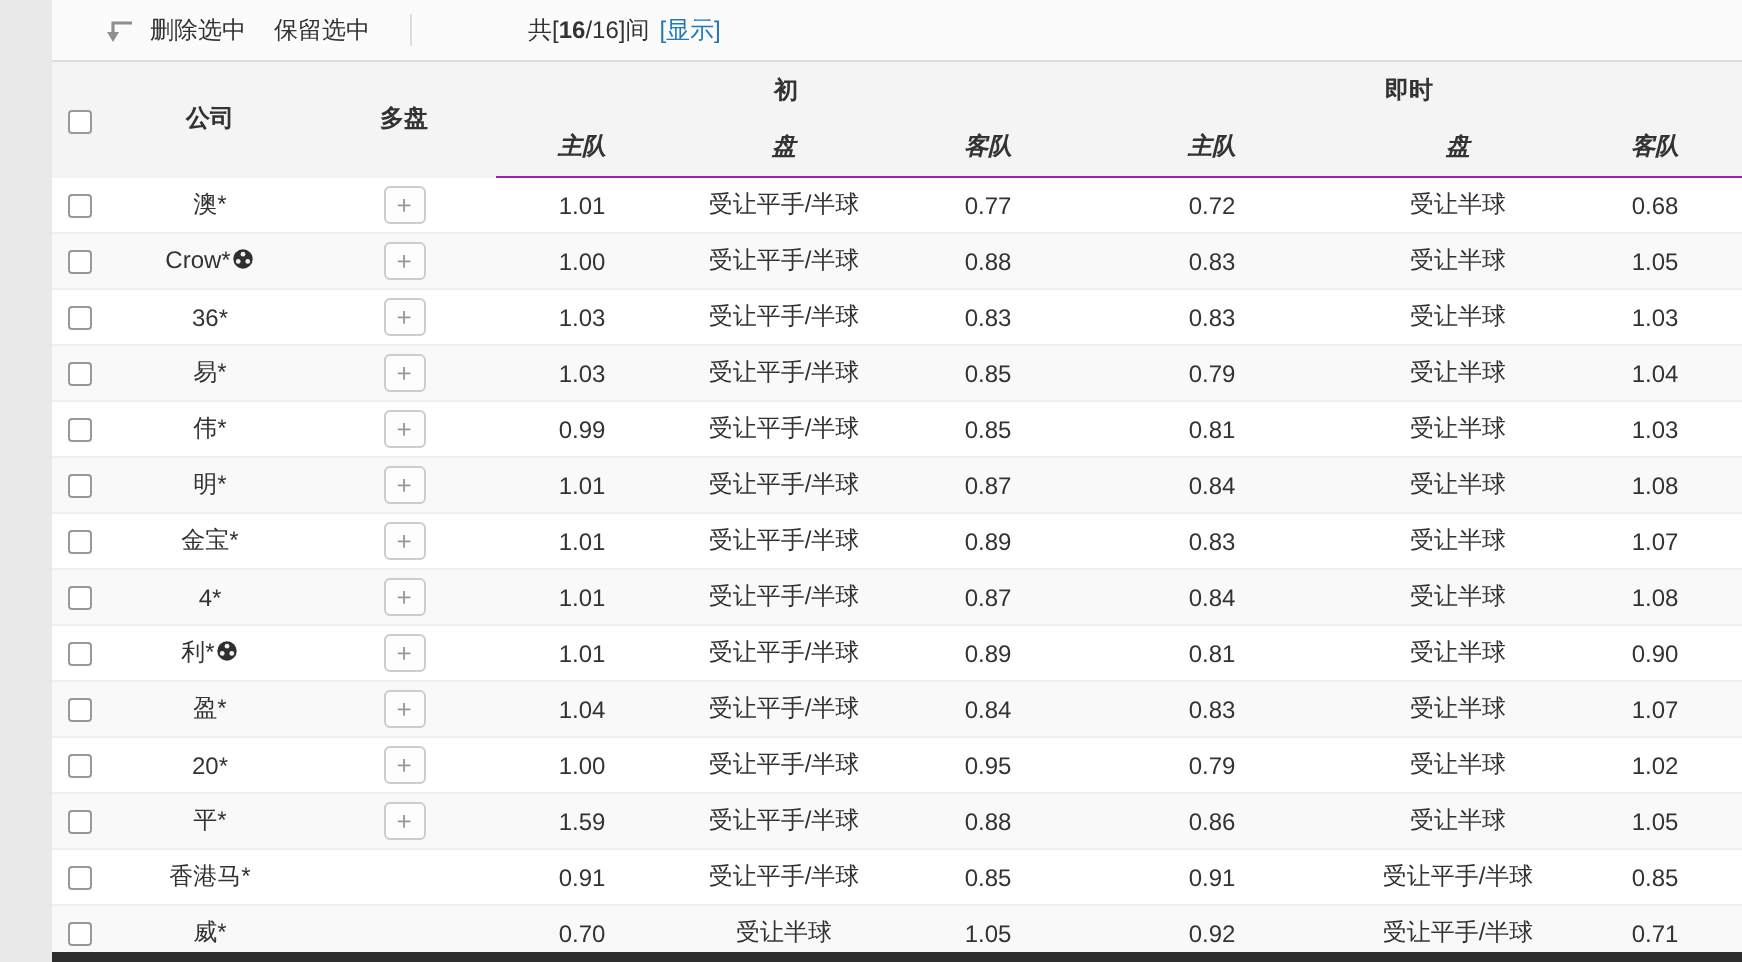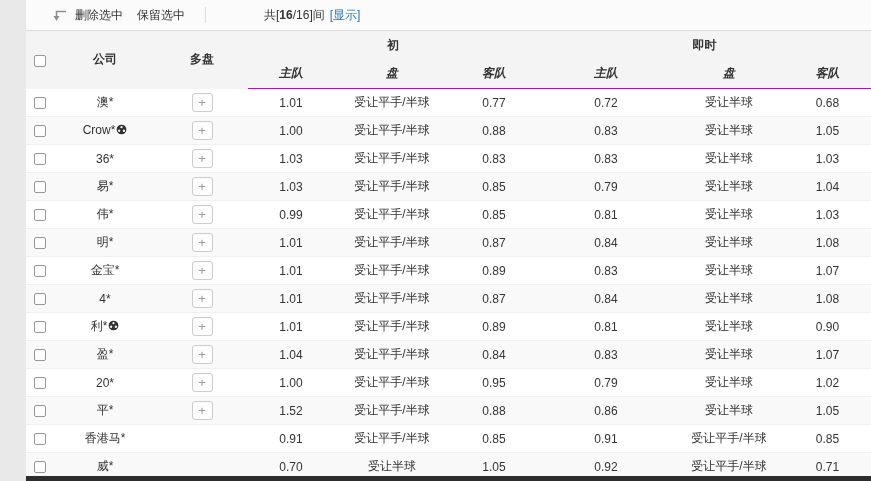--- a/index.html
+++ b/index.html
@@ -258,21 +258,21 @@
     <td>0.95</td>
     <td>0.79</td>
     <td>受让半球</td>
     <td>1.02</td>
   </tr>
 
   <tr class="alt">
     <td><span class="cb"></span></td>
     <td class="company-cell"><span>平*</span></td>
     <td><span class="plus-btn">+</span></td>
-    <td>1.52</td>
+    <td>1.59</td>
     <td>受让平手/半球</td>
     <td>0.88</td>
     <td>0.86</td>
     <td>受让半球</td>
     <td>1.05</td>
   </tr>
 
   <tr>
     <td><span class="cb"></span></td>
     <td class="company-cell"><span>香港马*</span></td>

